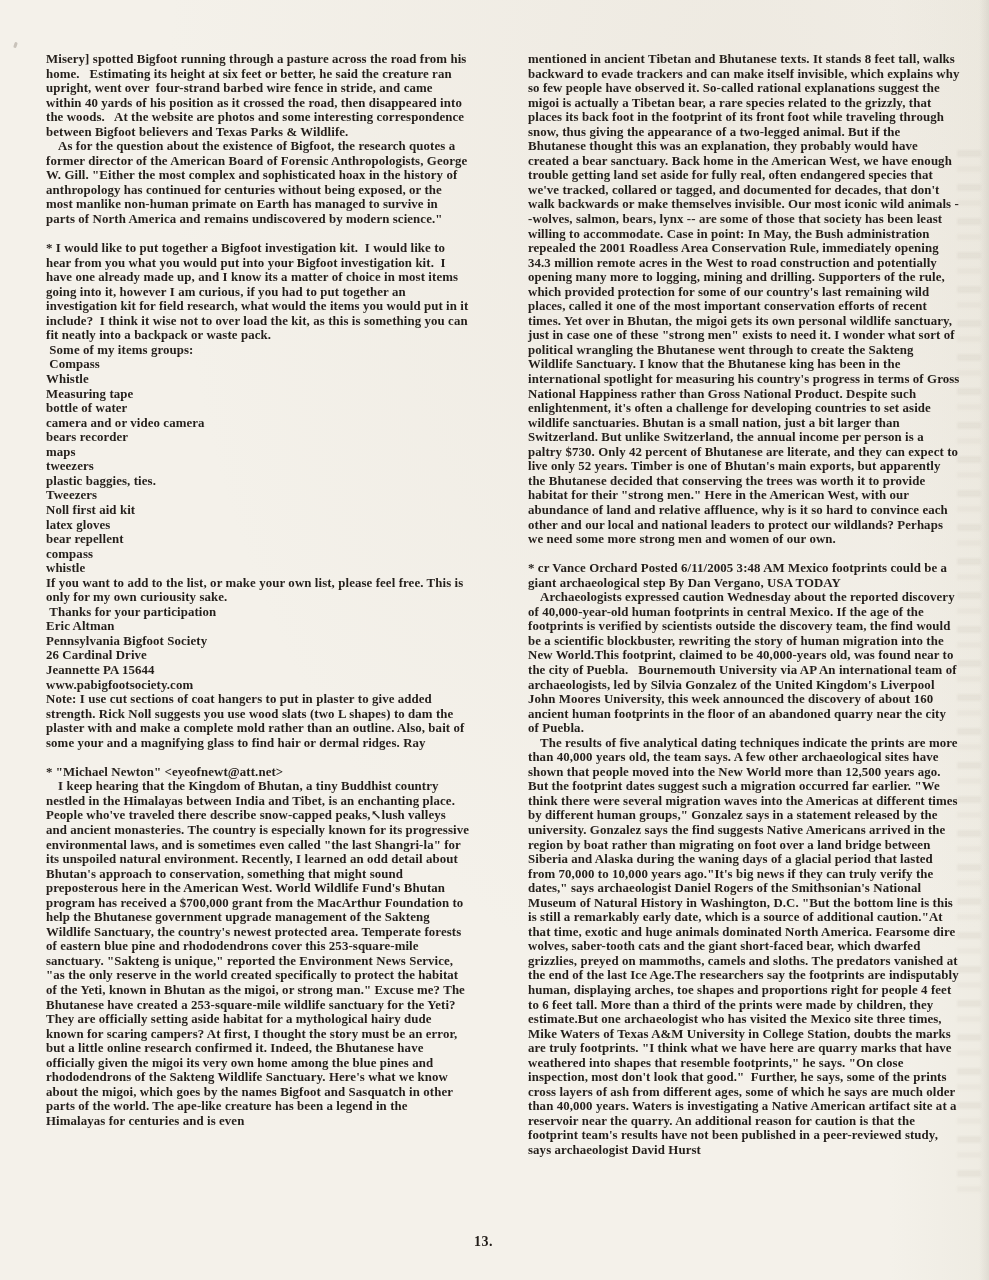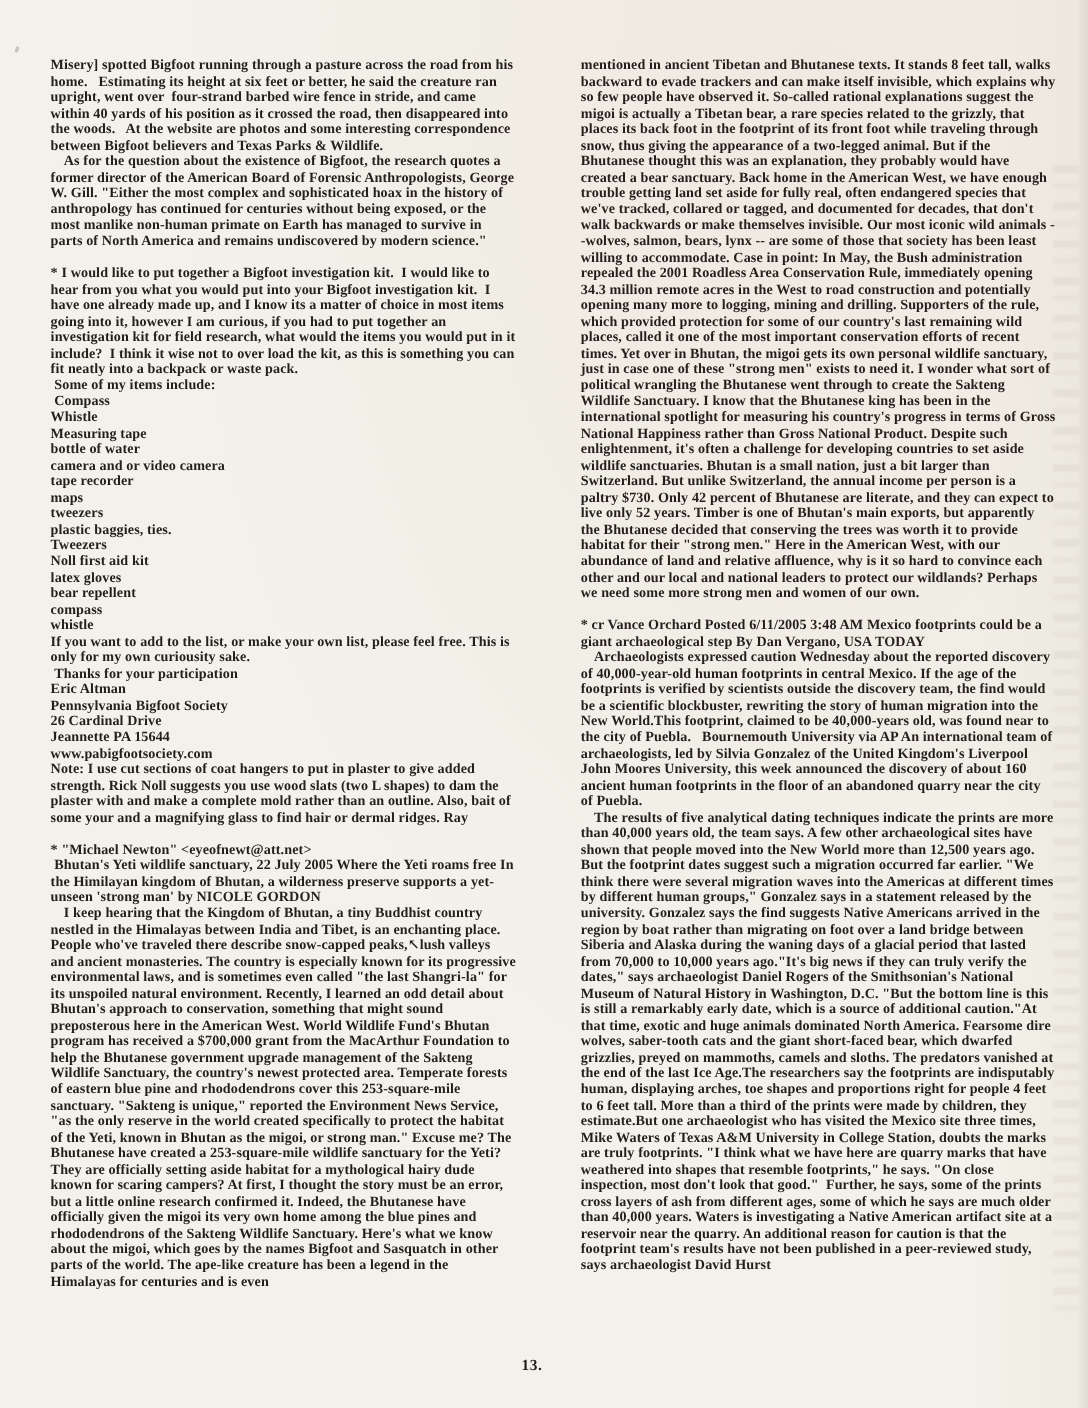--- a/index.html
+++ b/index.html
@@ -86,47 +86,46 @@
 </head>
 <body>
 
 <div class="page">
   <div class="corner-speck"></div>
   <div class="col col-left">
       <p class="blk plain">Misery] spotted Bigfoot running through a pasture across the road from his home.   Estimating its height at six feet or better, he said the creature ran upright, went over  four-strand barbed wire fence in stride, and came within 40 yards of his position as it crossed the road, then disappeared into the woods.   At the website are photos and some interesting correspondence between Bigfoot believers and Texas Parks &amp; Wildlife.</p>
       <p class="blk indent">As for the question about the existence of Bigfoot, the research quotes a former director of the American Board of Forensic Anthropologists, George W. Gill. "Either the most complex and sophisticated hoax in the history of anthropology has continued for centuries without being exposed, or the most manlike non-human primate on Earth has managed to survive in parts of North America and remains undiscovered by modern science."</p>
       <p class="blk gap"></p>
       <p class="blk plain">* I would like to put together a Bigfoot investigation kit.  I would like to hear from you what you would put into your Bigfoot investigation kit.  I have one already made up, and I know its a matter of choice in most items going into it, however I am curious, if you had to put together an investigation kit for field research, what would the items you would put in it include?  I think it wise not to over load the kit, as this is something you can fit neatly into a backpack or waste pack.</p>
-      <p class="blk plain"> Some of my items include:</p>
+      <p class="blk plain"> Some of my items groups:</p>
       <p class="blk plain"> Compass</p>
       <p class="blk plain">Whistle</p>
       <p class="blk plain">Measuring tape</p>
       <p class="blk plain">bottle of water</p>
       <p class="blk plain">camera and or video camera</p>
-      <p class="blk plain">tape recorder</p>
+      <p class="blk plain">bears recorder</p>
       <p class="blk plain">maps</p>
       <p class="blk plain">tweezers</p>
       <p class="blk plain">plastic baggies, ties.</p>
       <p class="blk plain">Tweezers</p>
       <p class="blk plain">Noll first aid kit</p>
       <p class="blk plain">latex gloves</p>
       <p class="blk plain">bear repellent</p>
       <p class="blk plain">compass</p>
       <p class="blk plain">whistle</p>
       <p class="blk plain">If you want to add to the list, or make your own list, please feel free. This is only for my own curiousity sake.</p>
       <p class="blk plain"> Thanks for your participation</p>
       <p class="blk plain">Eric Altman</p>
       <p class="blk plain">Pennsylvania Bigfoot Society</p>
       <p class="blk plain">26 Cardinal Drive</p>
       <p class="blk plain">Jeannette PA 15644</p>
       <p class="blk plain">www.pabigfootsociety.com</p>
       <p class="blk plain">Note: I use cut sections of coat hangers to put in plaster to give added strength. Rick Noll suggests you use wood slats (two L shapes) to dam the plaster with and make a complete mold rather than an outline. Also, bait of some your and a magnifying glass to find hair or dermal ridges. Ray</p>
       <p class="blk gap"></p>
       <p class="blk plain">* "Michael Newton" &lt;eyeofnewt@att.net&gt;</p>
-      <p class="blk plain"> Bhutan's Yeti wildlife sanctuary, 22 July 2005 Where the Yeti roams free In the Himilayan kingdom of Bhutan, a wilderness preserve supports a yet-unseen 'strong man' by NICOLE GORDON</p>
       <p class="blk indent">I keep hearing that the Kingdom of Bhutan, a tiny Buddhist country nestled in the Himalayas between India and Tibet, is an enchanting place. People who've traveled there describe snow-capped peaks,↖lush valleys and ancient monasteries. The country is especially known for its progressive environmental laws, and is sometimes even called "the last Shangri-la" for its unspoiled natural environment. Recently, I learned an odd detail about Bhutan's approach to conservation, something that might sound preposterous here in the American West. World Wildlife Fund's Bhutan program has received a $700,000 grant from the MacArthur Foundation to help the Bhutanese government upgrade management of the Sakteng Wildlife Sanctuary, the country's newest protected area. Temperate forests of eastern blue pine and rhododendrons cover this 253-square-mile sanctuary. "Sakteng is unique," reported the Environment News Service, "as the only reserve in the world created specifically to protect the habitat of the Yeti, known in Bhutan as the migoi, or strong man." Excuse me? The Bhutanese have created a 253-square-mile wildlife sanctuary for the Yeti? They are officially setting aside habitat for a mythological hairy dude known for scaring campers? At first, I thought the story must be an error, but a little online research confirmed it. Indeed, the Bhutanese have officially given the migoi its very own home among the blue pines and rhododendrons of the Sakteng Wildlife Sanctuary. Here's what we know about the migoi, which goes by the names Bigfoot and Sasquatch in other parts of the world. The ape-like creature has been a legend in the Himalayas for centuries and is even</p>
     </div>
   <div class="col col-right">
       <p class="blk plain">mentioned in ancient Tibetan and Bhutanese texts. It stands 8 feet tall, walks backward to evade trackers and can make itself invisible, which explains why so few people have observed it. So-called rational explanations suggest the migoi is actually a Tibetan bear, a rare species related to the grizzly, that places its back foot in the footprint of its front foot while traveling through snow, thus giving the appearance of a two-legged animal. But if the Bhutanese thought this was an explanation, they probably would have created a bear sanctuary. Back home in the American West, we have enough trouble getting land set aside for fully real, often endangered species that we've tracked, collared or tagged, and documented for decades, that don't walk backwards or make themselves invisible. Our most iconic wild animals - -wolves, salmon, bears, lynx -- are some of those that society has been least willing to accommodate. Case in point: In May, the Bush administration repealed the 2001 Roadless Area Conservation Rule, immediately opening 34.3 million remote acres in the West to road construction and potentially opening many more to logging, mining and drilling. Supporters of the rule, which provided protection for some of our country's last remaining wild places, called it one of the most important conservation efforts of recent times. Yet over in Bhutan, the migoi gets its own personal wildlife sanctuary, just in case one of these "strong men" exists to need it. I wonder what sort of political wrangling the Bhutanese went through to create the Sakteng Wildlife Sanctuary. I know that the Bhutanese king has been in the international spotlight for measuring his country's progress in terms of Gross National Happiness rather than Gross National Product. Despite such enlightenment, it's often a challenge for developing countries to set aside wildlife sanctuaries. Bhutan is a small nation, just a bit larger than Switzerland. But unlike Switzerland, the annual income per person is a paltry $730. Only 42 percent of Bhutanese are literate, and they can expect to live only 52 years. Timber is one of Bhutan's main exports, but apparently the Bhutanese decided that conserving the trees was worth it to provide habitat for their "strong men." Here in the American West, with our abundance of land and relative affluence, why is it so hard to convince each other and our local and national leaders to protect our wildlands? Perhaps we need some more strong men and women of our own.</p>
       <p class="blk gap"></p>
       <p class="blk plain">* cr Vance Orchard Posted 6/11/2005 3:48 AM Mexico footprints could be a giant archaeological step By Dan Vergano, USA TODAY</p>
       <p class="blk indent">Archaeologists expressed caution Wednesday about the reported discovery of 40,000-year-old human footprints in central Mexico. If the age of the footprints is verified by scientists outside the discovery team, the find would be a scientific blockbuster, rewriting the story of human migration into the New World.This footprint, claimed to be 40,000-years old, was found near to the city of Puebla.   Bournemouth University via AP An international team of archaeologists, led by Silvia Gonzalez of the United Kingdom's Liverpool John Moores University, this week announced the discovery of about 160 ancient human footprints in the floor of an abandoned quarry near the city of Puebla.</p>
       <p class="blk indent">The results of five analytical dating techniques indicate the prints are more than 40,000 years old, the team says. A few other archaeological sites have shown that people moved into the New World more than 12,500 years ago. But the footprint dates suggest such a migration occurred far earlier. "We think there were several migration waves into the Americas at different times by different human groups," Gonzalez says in a statement released by the university. Gonzalez says the find suggests Native Americans arrived in the region by boat rather than migrating on foot over a land bridge between Siberia and Alaska during the waning days of a glacial period that lasted from 70,000 to 10,000 years ago."It's big news if they can truly verify the dates," says archaeologist Daniel Rogers of the Smithsonian's National Museum of Natural History in Washington, D.C. "But the bottom line is this is still a remarkably early date, which is a source of additional caution."At that time, exotic and huge animals dominated North America. Fearsome dire wolves, saber-tooth cats and the giant short-faced bear, which dwarfed grizzlies, preyed on mammoths, camels and sloths. The predators vanished at the end of the last Ice Age.The researchers say the footprints are indisputably human, displaying arches, toe shapes and proportions right for people 4 feet to 6 feet tall. More than a third of the prints were made by children, they estimate.But one archaeologist who has visited the Mexico site three times, Mike Waters of Texas A&amp;M University in College Station, doubts the marks are truly footprints. "I think what we have here are quarry marks that have weathered into shapes that resemble footprints," he says. "On close inspection, most don't look that good."  Further, he says, some of the prints cross layers of ash from different ages, some of which he says are much older than 40,000 years. Waters is investigating a Native American artifact site at a reservoir near the quarry. An additional reason for caution is that the footprint team's results have not been published in a peer-reviewed study, says archaeologist David Hurst</p>
     </div>
   <div class="ghost-strip"></div>

